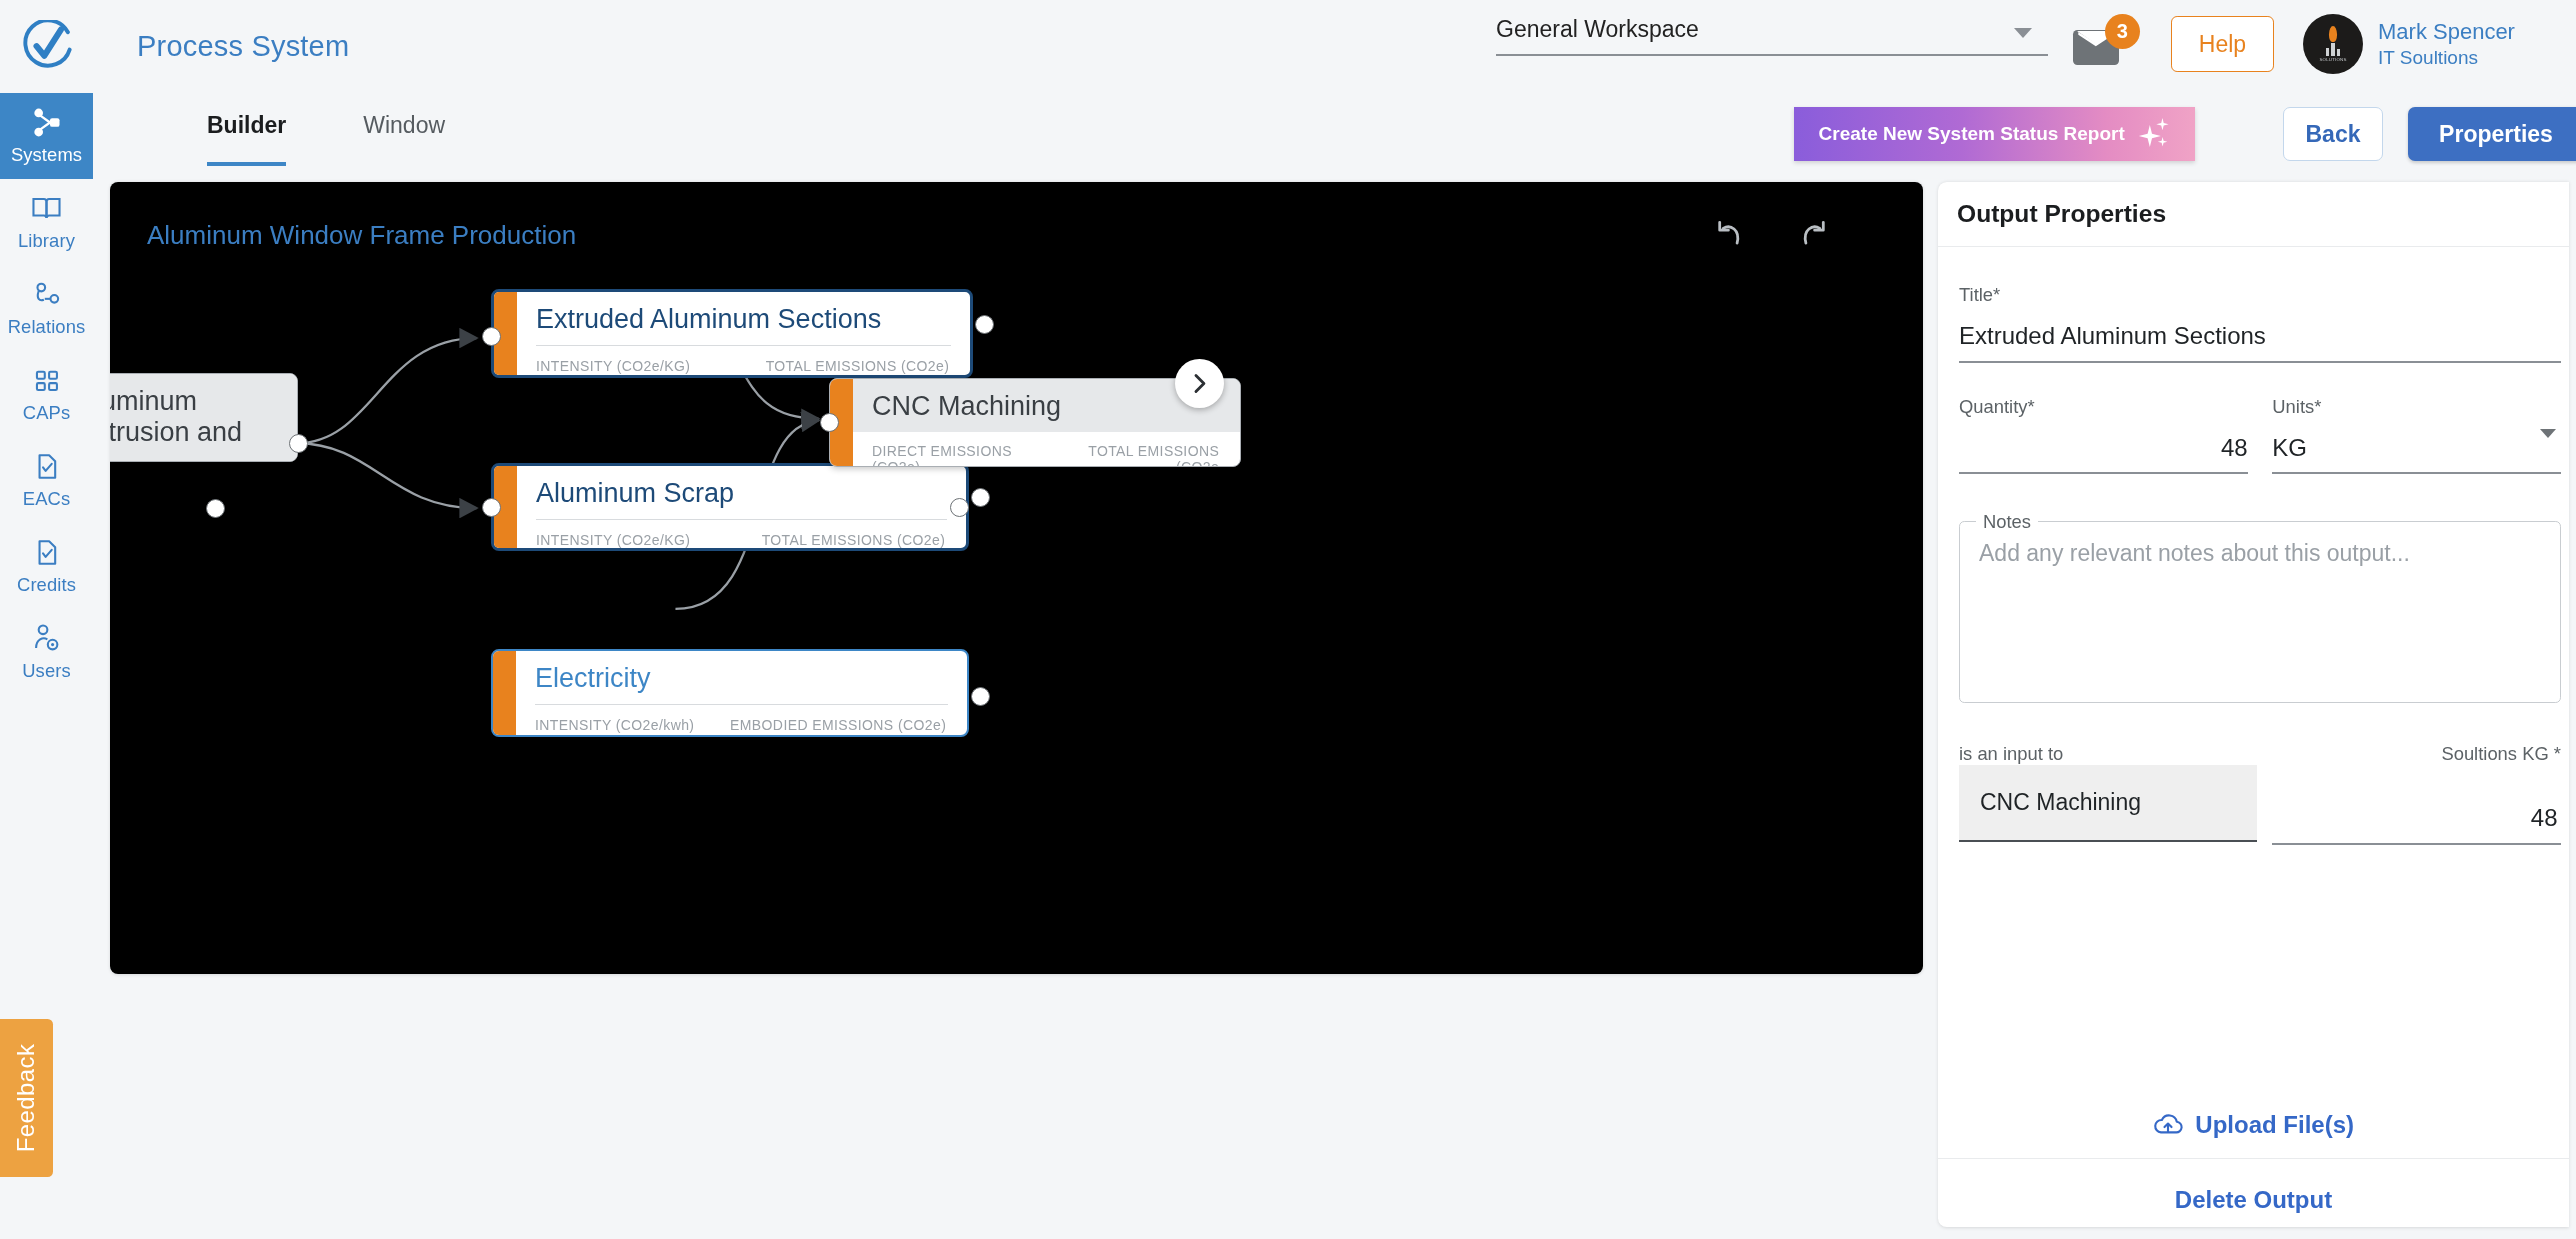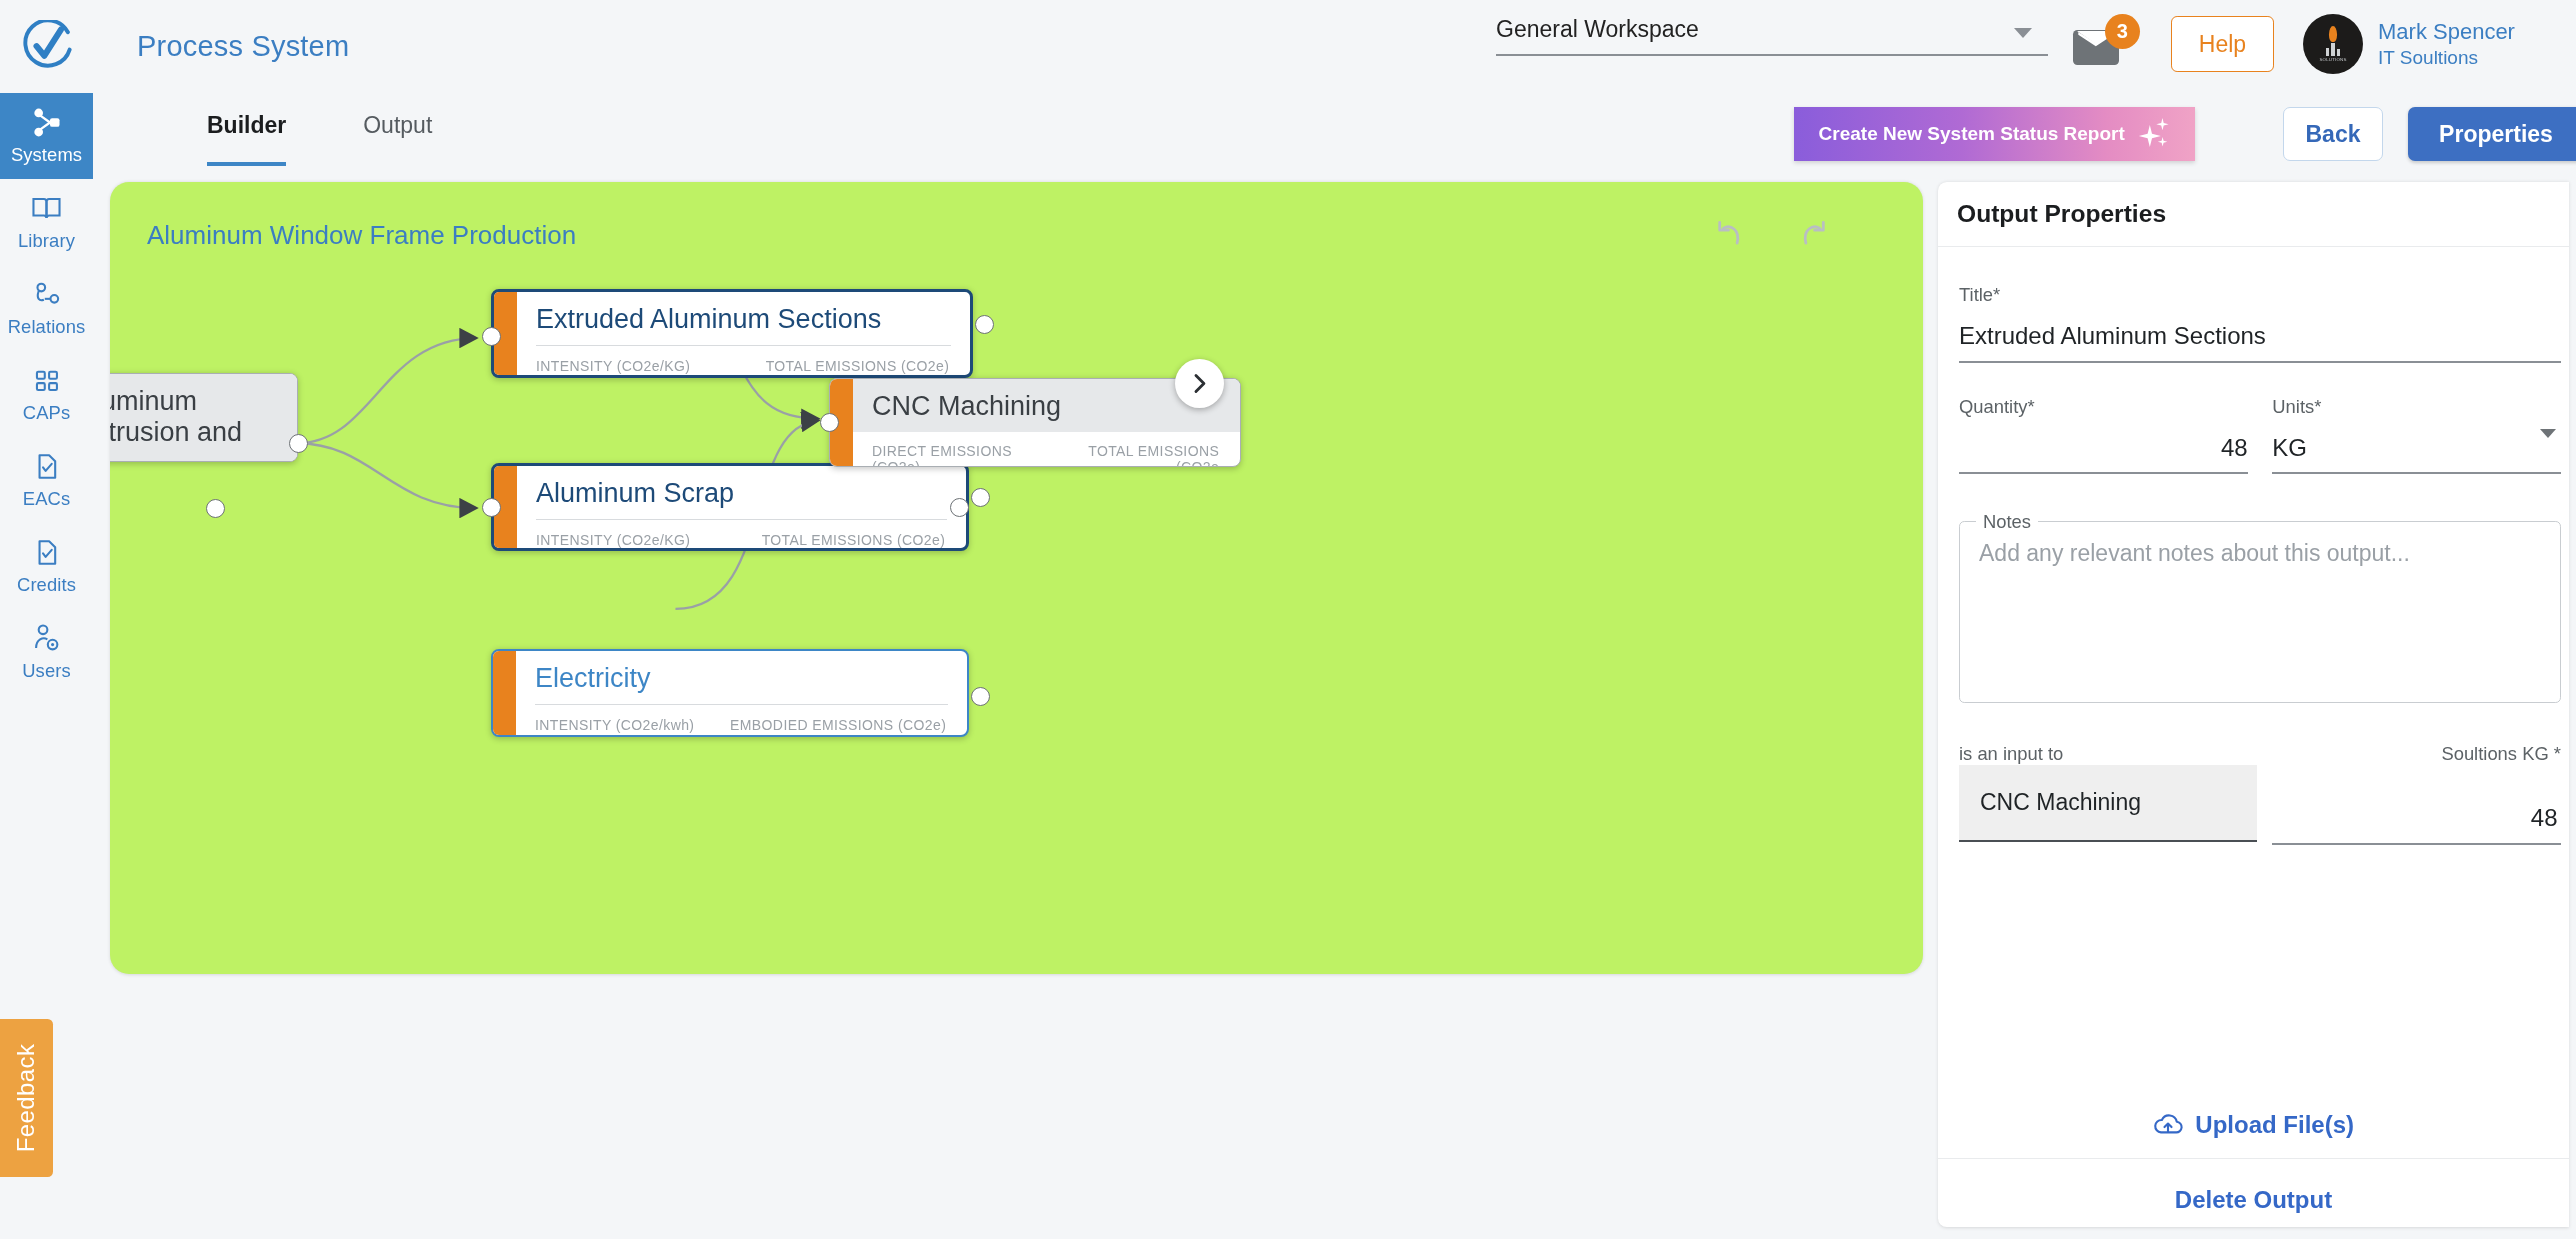--- a/index.html
+++ b/index.html
@@ -122,21 +122,21 @@
   .btn-props {
     position: absolute; left: 2408px; top: 107px; width: 176px; height: 54px;
     border-radius: 7px; background: #3d6fc2; color: #fff;
     display: flex; align-items: center; justify-content: center; font-size: 23px; font-weight: 700; cursor: pointer;
     box-shadow: 0 1.8px 3.5px rgba(0,0,0,.18);
   }
 
   
   .canvas-card {
     position: absolute; left: 110px; top: 182px; width: 1813px; height: 792px;
-    background: #bef264; border-radius: 19px; box-shadow: 0 0.9px 3.5px rgba(0,0,0,.12); overflow: hidden;
+    background: #000000; border-radius: 8px; box-shadow: 0 0.9px 3.5px rgba(0,0,0,.12); overflow: hidden;
   }
   .canvas-title { position: absolute; left: 37px; top: 38px; color: #3b7ec2; font-size: 26px; }
   .hist { position: absolute; top: 35px; width: 40px; height: 35px; cursor: pointer; }
   .hist.undo { left: 1601px; } .hist.redo { left: 1682px; }
 
   .svg-edges { position: absolute; left: 0; top: 0; width: 1813px; height: 1045px; }
 
   .node {
     position: absolute; background: #fff; border-radius: 8px;
     box-shadow: 0 1.8px 6.1px rgba(0,0,0,.22); overflow: hidden;
@@ -329,21 +329,21 @@
       </div>
     </div>
   </header>
 
   <div class="toolbar">
     <div class="tabs">
       <div class="tab active">
         <span>Builder</span>
       </div>
       <div class="tab">
-        <span>Output</span>
+        <span>Window</span>
       </div>
     </div>
   </div>
 
   <div class="btn-report">
     <span>Create New System Status Report</span>
     <span class="sparkle">
         <i class="a"></i>
         <i class="b"></i>
         <i class="c"></i>

